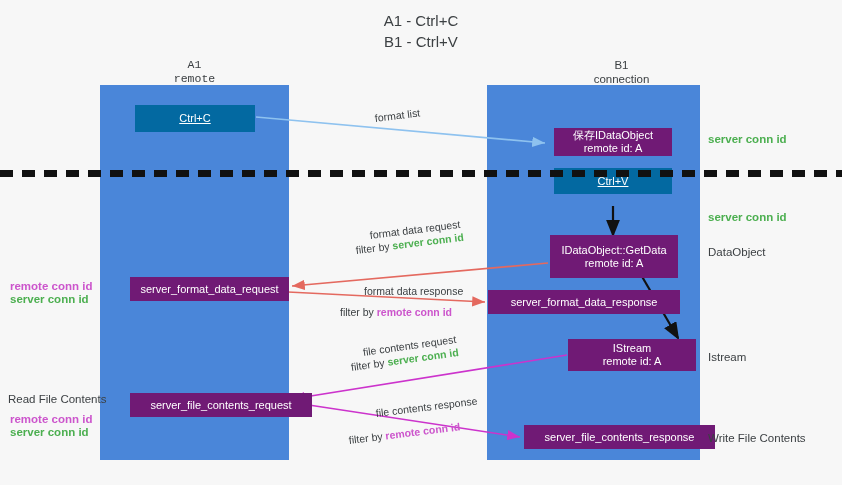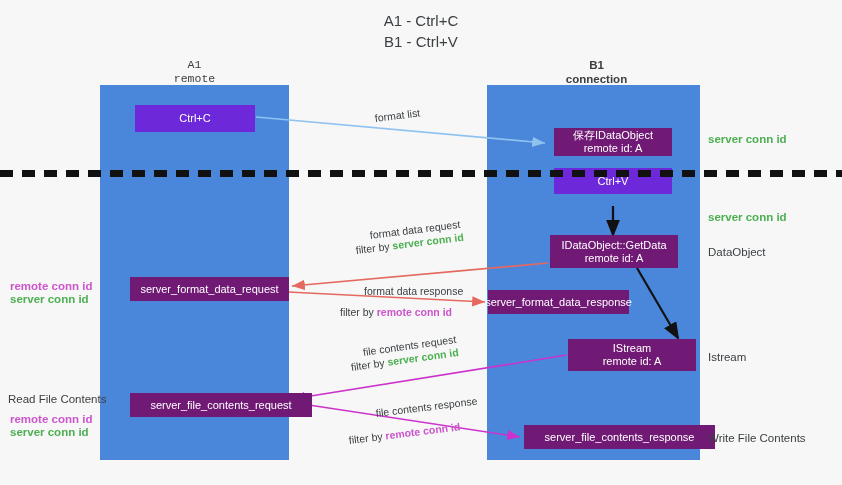--- a/index.html
+++ b/index.html
@@ -25,21 +25,21 @@
   }
 
   .lane{position:absolute;background:#4a86d9;}
 
   .node{
     position:absolute;box-sizing:border-box;
     display:flex;flex-direction:column;align-items:center;justify-content:center;
     color:#ffffff;font-size:11px;line-height:13px;text-align:center;
   }
   .node.orange{background:#701a75;}
-  .node.green{background:#6d28d9;}
+  .node.green{background:#0369a1;text-decoration:underline;}
   .node .l2{font-size:11px;}
 
   .side-label{
     position:absolute;font-size:11.5px;color:#3c4043;white-space:pre;line-height:14px;
   }
   .side-label.green{color:#4caf50;font-weight:bold;}
   .side-label.magenta{color:#cc55cc;font-weight:bold;}
 
   .edge-label{
     position:absolute;font-size:10.5px;color:#3c4043;white-space:nowrap;
@@ -55,21 +55,21 @@
 </head>
 <body>
 
 <div id="stage">
 
   <div class="title">A1 - Ctrl+C
 B1 - Ctrl+V</div>
 
   <div class="col-head" style="left:100px;top:58px;width:189px;font-family:Liberation Mono, monospace;"><span>A1</span><br><span>remote</span></div>
 
-  <div class="col-head" style="left:490px;top:58px;width:213px;font-weight:bold;"><span>B1</span><br><span>connection</span></div>
+  <div class="col-head" style="left:515px;top:58px;width:213px;"><span>B1</span><br><span>connection</span></div>
 
   <div class="lane" style="left:100px;top:85px;width:189px;height:375px;"></div>
   <div class="lane" style="left:487px;top:85px;width:213px;height:375px;"></div>
 
   <svg class="layer">
     <defs>
       <marker id="ah-blue" markerWidth="9" markerHeight="9" refX="8" refY="3.2" orient="auto">
         <path d="M0,0 L8,3.2 L0,6.4 Z" fill="#8ec2ef"></path>
       </marker>
       <marker id="ah-red" markerWidth="9" markerHeight="9" refX="8" refY="3.2" orient="auto">
@@ -104,30 +104,30 @@
 
   <div class="node orange" style="left:554px;top:128px;width:118px;height:28px;">
     <div>保存IDataObject</div>
     <div class="l2">remote id: A</div>
   </div>
 
   <div class="node green" style="left:554px;top:168px;width:118px;height:26px;">
     <div>Ctrl+V</div>
   </div>
 
-  <div class="node orange" style="left:550px;top:235px;width:128px;height:33px;">
+  <div class="node orange" style="left:550px;top:235px;width:128px;height:43px;">
     <div>IDataObject::GetData</div>
     <div class="l2">remote id: A</div>
   </div>
 
   <div class="node orange" style="left:130px;top:277px;width:159px;height:24px;">
     <div>server_format_data_request</div>
   </div>
 
-  <div class="node orange" style="left:488px;top:290px;width:141px;height:24px;">
+  <div class="node orange" style="left:488px;top:290px;width:192px;height:24px;">
     <div>server_format_data_response</div>
   </div>
 
   <div class="node orange" style="left:568px;top:339px;width:128px;height:32px;">
     <div>IStream</div>
     <div class="l2">remote id: A</div>
   </div>
 
   <div class="node orange" style="left:130px;top:393px;width:182px;height:24px;">
     <div>server_file_contents_request</div>

